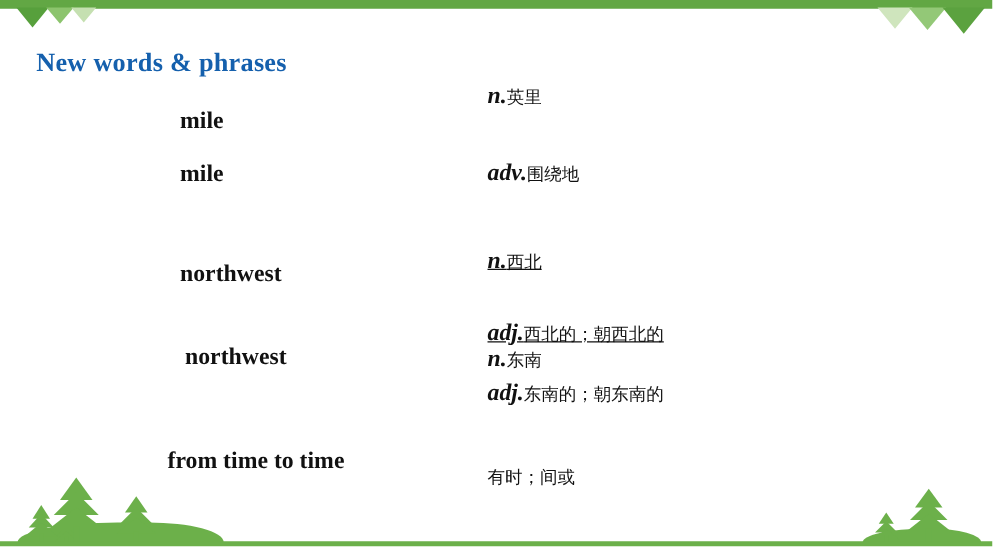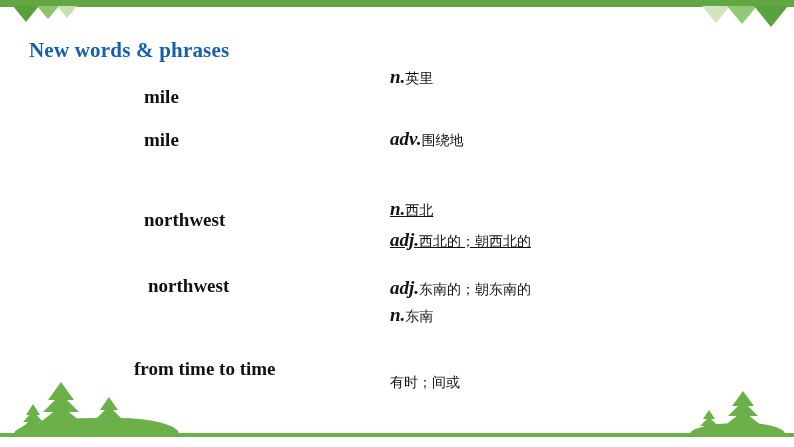--- a/index.html
+++ b/index.html
@@ -292,29 +292,29 @@
       <div class="term">mile</div>
       <div class="defs">
         <span class="def-line"><span class="pos">adv.</span><span class="zh">围绕地</span></span>
       </div>
     </div>
 
     <div class="row row-nw">
       <div class="term">northwest</div>
       <div class="defs">
         <span class="def-line"><span class="pos">n.</span><span class="zh">西北</span></span>
-        <span class="def-line" style="margin-top:4px;"><span class="pos">adj.</span><span class="zh">西北的；朝西北的</span></span>
+        <span class="def-line" style="margin-top:31px;"><span class="pos">adj.</span><span class="zh">西北的；朝西北的</span></span>
       </div>
     </div>
 
     <div class="row row-se">
       <div class="term">northwest</div>
       <div class="defs">
+        <span class="def-line"><span class="pos">n.</span><span class="zh">东南</span></span>
         <span class="def-line"><span class="pos">adj.</span><span class="zh">东南的；朝东南的</span></span>
-        <span class="def-line"><span class="pos">n.</span><span class="zh">东南</span></span>
       </div>
     </div>
 
     <div class="row row-ftt">
       <div class="term">from time to time</div>
       <div class="defs">
         <span class="def-line"><span class="pos"></span><span class="zh">有时；间或</span></span>
       </div>
     </div>
 

